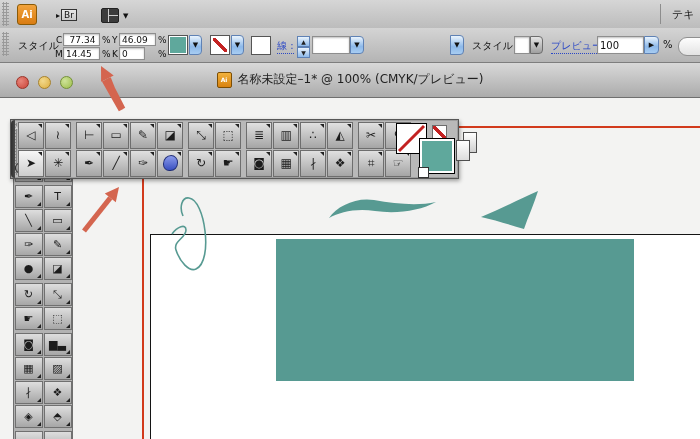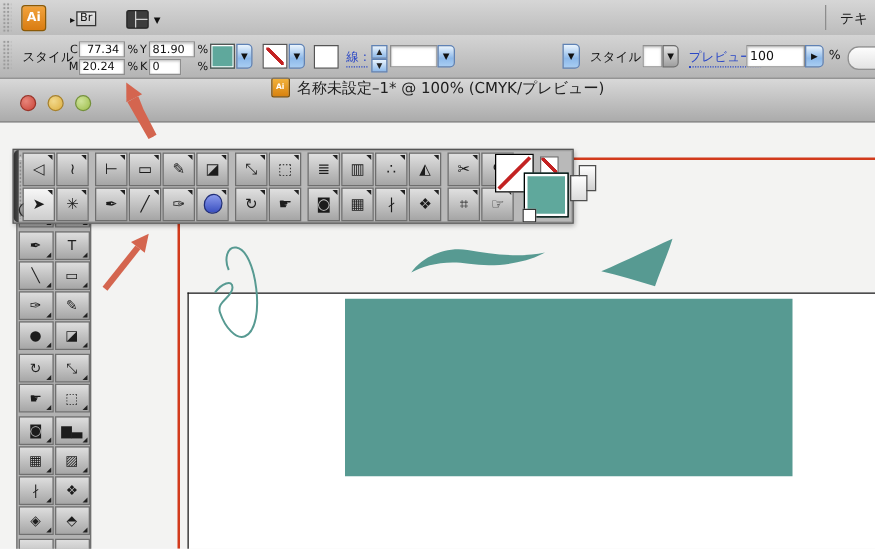--- a/index.html
+++ b/index.html
@@ -41,21 +41,21 @@
   .stepper{position:absolute;width:13px;height:20px;display:flex;flex-direction:column;}
   .stepper span{flex:1;background:linear-gradient(#eaf4fd,#8db9ea);border:1px solid #5f82b5;font-size:6px;line-height:9px;text-align:center;color:#222;}
   .pill{position:absolute;background:linear-gradient(#fdfdfd,#e3e3e3);border:1px solid #909090;border-radius:9px;}
   
   .title-bar{position:absolute;left:0;top:62px;width:700px;height:35px;
     background:linear-gradient(#dadada,#ababab);border-bottom:1px solid #6f6f6f;z-index:20;}
   .light{position:absolute;top:76px;width:11px;height:11px;border-radius:50%;z-index:21;}
   .light.red{left:16px;background:radial-gradient(circle at 35% 35%,#e8857a,#c94438);border:1px solid #9a3328;}
   .light.yellow{left:38px;background:radial-gradient(circle at 35% 35%,#f2d98c,#ddae3f);border:1px solid #a8822c;}
   .light.green{left:60px;background:radial-gradient(circle at 35% 35%,#cfe39a,#9cbd49);border:1px solid #74913a;}
-  .title-wrap{position:absolute;left:0;top:62px;width:700px;height:35px;display:flex;justify-content:center;gap:6px;z-index:20;}
+  .title-wrap{position:absolute;left:0;top:62px;width:700px;height:35px;display:flex;align-items:center;justify-content:center;gap:6px;z-index:20;}
   .doc-icon{width:13px;height:14px;background:linear-gradient(#f2b23c,#d8820f);border:1px solid #7c4e05;border-radius:2px;
     color:#fff;font-size:6px;font-weight:bold;text-align:center;line-height:14px;}
   .title-text{font-size:12px;color:#1f1f1f;}
   
   .workspace{position:absolute;left:0;top:97px;width:700px;height:342px;background:#f3f3f2;z-index:1;}
   .artboard{position:absolute;left:150px;top:137px;width:550px;height:302px;background:#fff;
     border-left:1px solid #141414;border-top:1px solid #141414;z-index:2;}
   .guide-h{position:absolute;left:143px;top:126px;width:557px;height:2px;background:var(--guide-red,#d23a1c);z-index:8;}
   .guide-v{position:absolute;left:142px;top:126px;width:2px;height:313px;background:var(--guide-red,#d23a1c);z-index:8;}
   .shapes-svg{position:absolute;left:0;top:97px;z-index:10;}
@@ -139,25 +139,25 @@
 </div>
 
 <div class="control-bar">
   <div class="bar-grip" style="top:4px;"></div>
   <div class="lbl lbl-jp" style="left:18px;top:11px;">スタイル</div>
 
   <div class="lbl" style="left:56px;top:7px;">C</div>
   <div class="field" style="left:63px;top:5px;width:37px;height:13px;text-align:center;">77.34</div>
   <div class="lbl" style="left:102px;top:7px;">%</div>
   <div class="lbl" style="left:112px;top:7px;">Y</div>
-  <div class="field" style="left:119px;top:5px;width:37px;height:13px;">81.90</div>
+  <div class="field" style="left:119px;top:5px;width:37px;height:13px;">46.09</div>
   <div class="lbl" style="left:158px;top:7px;">%</div>
 
   <div class="lbl" style="left:55px;top:21px;">M</div>
-  <div class="field" style="left:63px;top:19px;width:37px;height:13px;">20.24</div>
+  <div class="field" style="left:63px;top:19px;width:37px;height:13px;">14.45</div>
   <div class="lbl" style="left:102px;top:21px;">%</div>
   <div class="lbl" style="left:112px;top:21px;">K</div>
   <div class="field" style="left:119px;top:19px;width:26px;height:13px;">0</div>
   <div class="lbl" style="left:158px;top:21px;">%</div>
 
   <div class="swatch" style="left:168px;top:7px;width:20px;height:20px;background:var(--swatch-teal,#5fa89c);"></div>
   <div class="blue-btn" style="left:189px;top:7px;width:13px;height:20px;border-radius:0 4px 4px 0;">▼</div>
   <div class="none-slash" style="left:210px;top:7px;width:20px;height:20px;border:1px solid #555;box-shadow:inset 0 0 0 2px #fff;"></div>
   <div class="blue-btn" style="left:231px;top:7px;width:13px;height:20px;border-radius:0 4px 4px 0;">▼</div>
   <div class="swatch" style="left:230px;top:7px;width:0;height:0;border:none;"></div>

